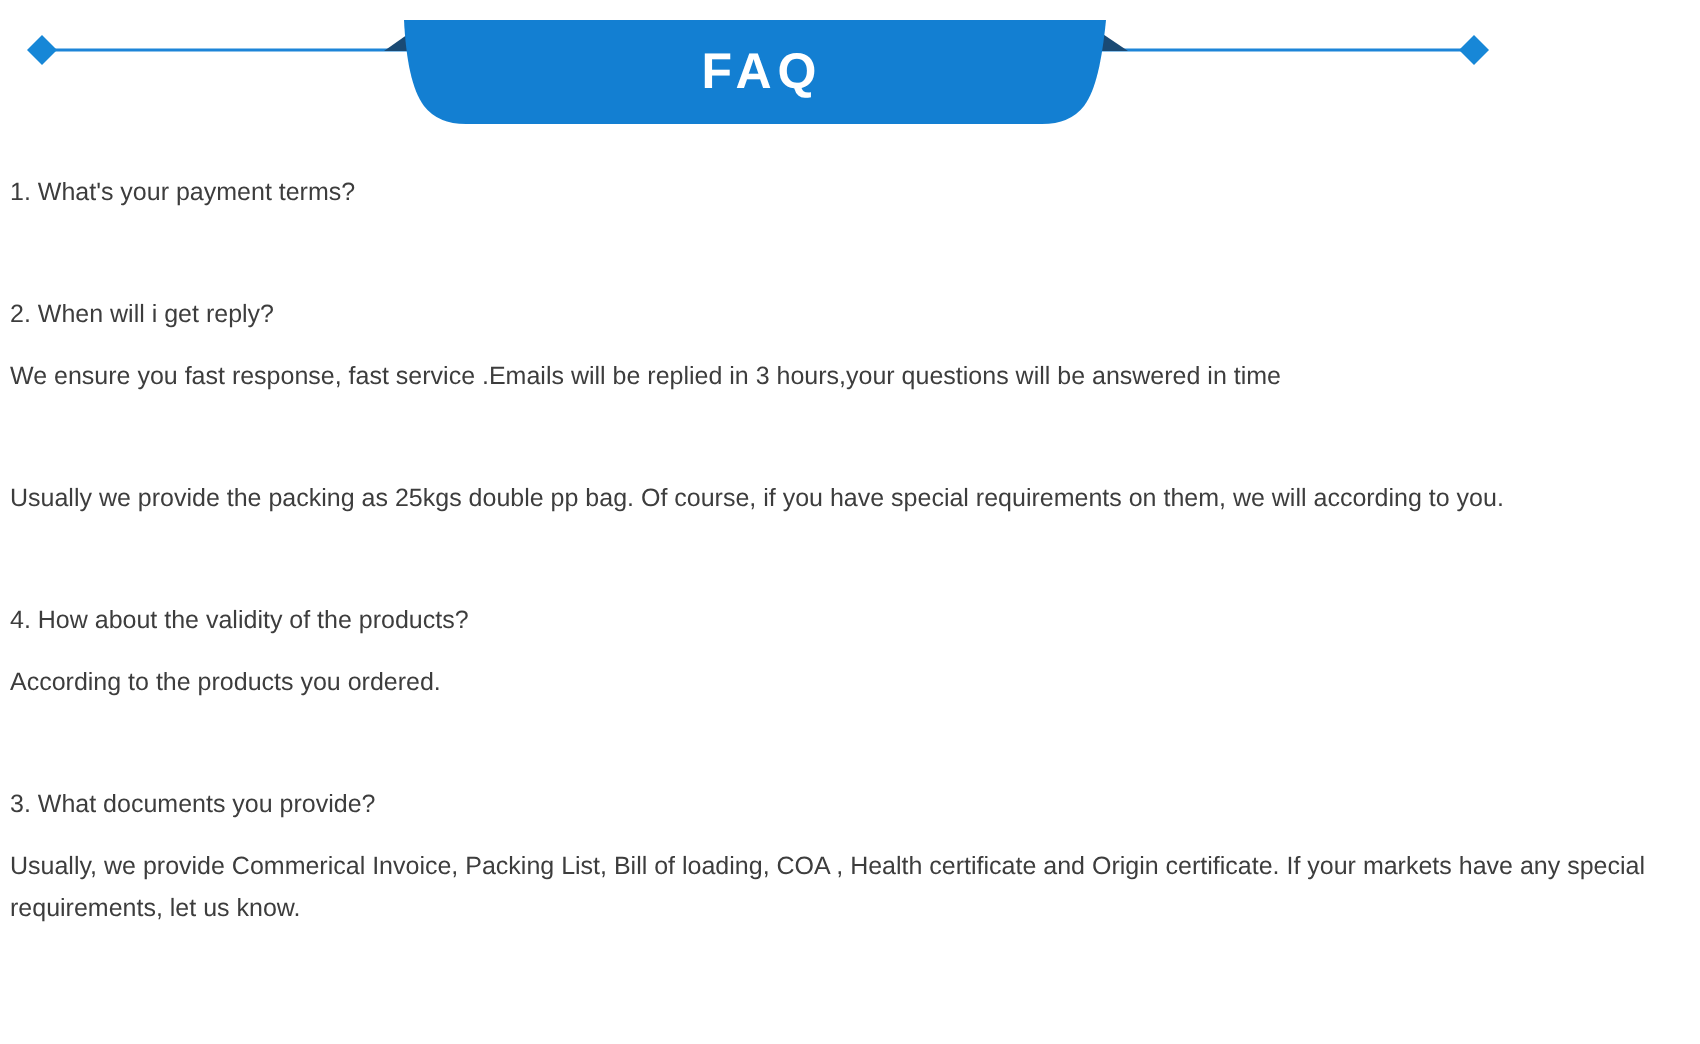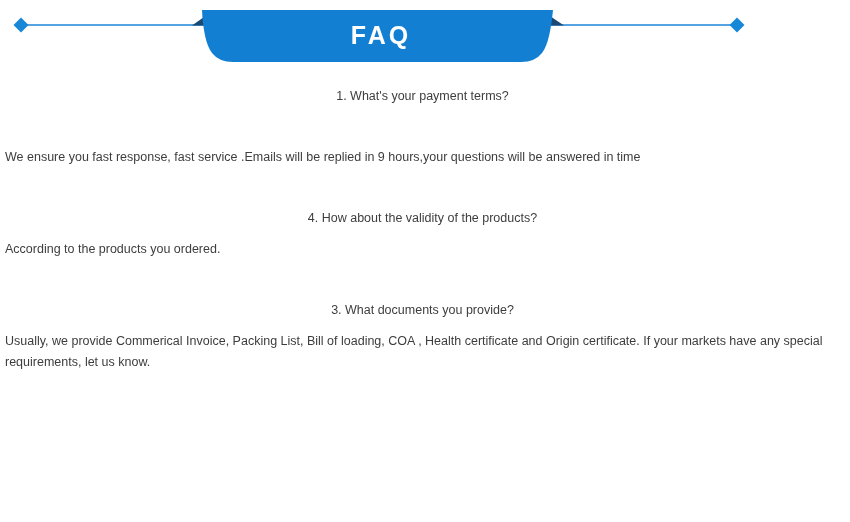--- a/index.html
+++ b/index.html
@@ -35,21 +35,20 @@
     line-height: 21px;
   }
   .faq-item {
     margin: 0 0 40px 0;
   }
   .faq-item p {
     margin: 0;
   }
   .faq-item .question {
     margin-bottom: 10px;
-    text-align: center;
   }
 </style>
 </head>
 <body>
 
 <div class="page">
 
   <svg class="header-svg" viewBox="0 0 850 70" xmlns="http://www.w3.org/2000/svg">
 
     <line x1="21" y1="25" x2="737" y2="25" stroke-width="1.5" stroke="#1d85d8"></line>
@@ -64,24 +63,26 @@
 
     <text class="ribbon-title" x="381" y="44" text-anchor="middle" fill="#ffffff">FAQ</text>
   </svg>
 
   <div class="faq-list" id="faq-list" style="color: rgb(61, 61, 61);">
   <div class="faq-item">
     <p class="question">1. What's your payment terms?</p>
   </div>
 
   <div class="faq-item">
-    <p class="answer">We ensure you fast response, fast service .Emails will be replied in 9 hours,your questions will be answered in time</p>
+    <p class="question">2. When will i get reply?</p>
+    <p class="answer">We ensure you fast response, fast service .Emails will be replied in 3 hours,your questions will be answered in time</p>
   </div>
 
   <div class="faq-item">
+    <p class="answer">Usually we provide the packing as 25kgs double pp bag. Of course, if you have special requirements on them, we will according to you.</p>
   </div>
 
   <div class="faq-item">
     <p class="question">4. How about the validity of the products?</p>
     <p class="answer">According to the products you ordered.</p>
   </div>
 
   <div class="faq-item">
     <p class="question">3. What documents you provide?</p>
     <p class="answer">Usually, we provide Commerical Invoice, Packing List, Bill of loading, COA , Health certificate and Origin certificate. If your markets have any special requirements, let us know.</p>

